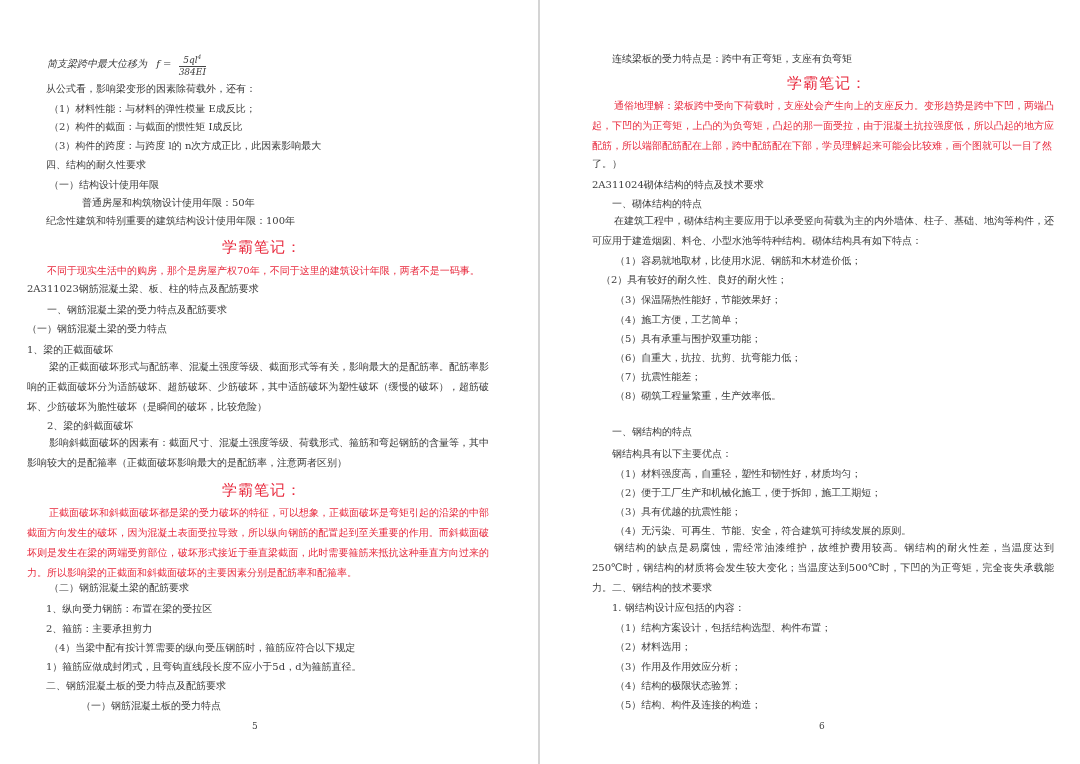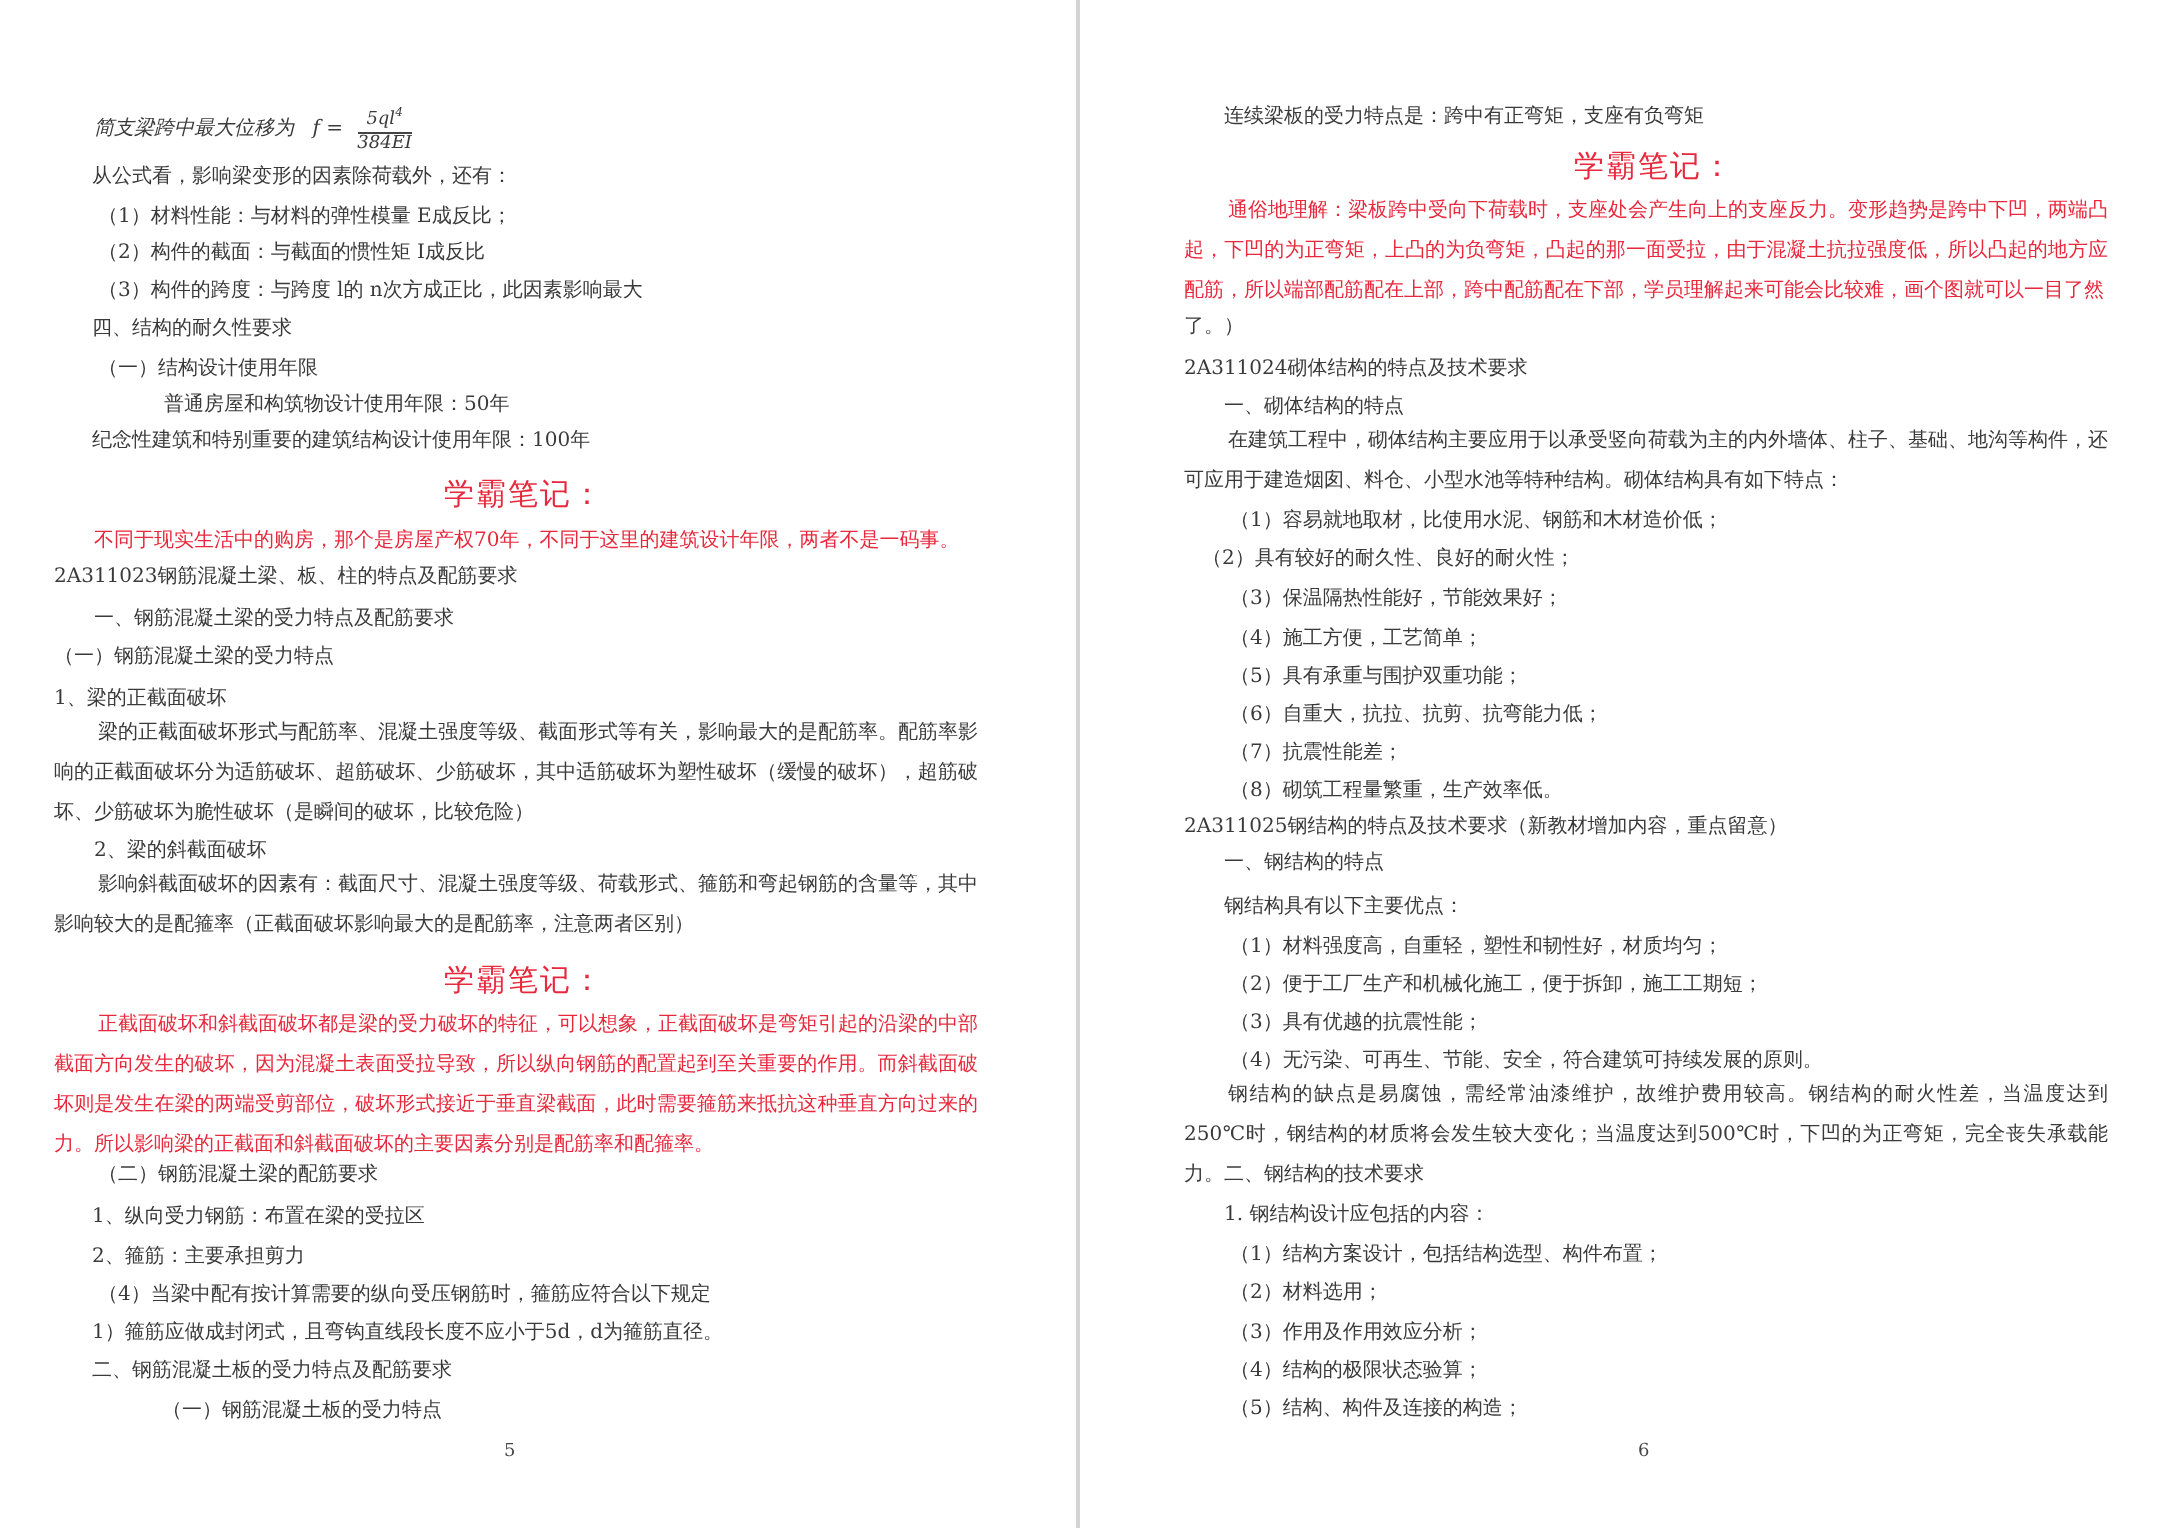--- a/index.html
+++ b/index.html
@@ -85,21 +85,20 @@
 
   <div class="ln" style="left:75px;top:254px;">（1）容易就地取材，比使用水泥、钢筋和木材造价低；</div>
   <div class="ln" style="left:61px;top:273px;">（2）具有较好的耐久性、良好的耐火性；</div>
   <div class="ln" style="left:75px;top:293px;">（3）保温隔热性能好，节能效果好；</div>
   <div class="ln" style="left:75px;top:313px;">（4）施工方便，工艺简单；</div>
   <div class="ln" style="left:75px;top:332px;text-align:right;">（5）具有承重与围护双重功能；</div>
   <div class="ln" style="left:75px;top:351px;">（6）自重大，抗拉、抗剪、抗弯能力低；</div>
   <div class="ln" style="left:75px;top:370px;">（7）抗震性能差；</div>
   <div class="ln" style="left:75px;top:389px;">（8）砌筑工程量繁重，生产效率低。</div>
 
-  <div class="ln" style="left:52px;top:407px;">2A311025钢结构的特点及技术要求（新教材增加内容，重点留意）</div>
   <div class="ln" style="left:72px;top:425px;">一、钢结构的特点</div>
   <div class="ln" style="left:72px;top:447px;">钢结构具有以下主要优点：</div>
 
   <div class="ln" style="left:75px;top:467px;">（1）材料强度高，自重轻，塑性和韧性好，材质均匀；</div>
   <div class="ln" style="left:75px;top:486px;text-align:right;">（2）便于工厂生产和机械化施工，便于拆卸，施工工期短；</div>
   <div class="ln" style="left:75px;top:505px;">（3）具有优越的抗震性能；</div>
   <div class="ln" style="left:75px;top:524px;">（4）无污染、可再生、节能、安全，符合建筑可持续发展的原则。</div>
 
   <div class="para" style="left:52px;top:538px;width:462px;">钢结构的缺点是易腐蚀，需经常油漆维护，故维护费用较高。钢结构的耐火性差，当温度达到250℃时，钢结构的材质将会发生较大变化；当温度达到500℃时，下凹的为正弯矩，完全丧失承载能力。</div>
 

